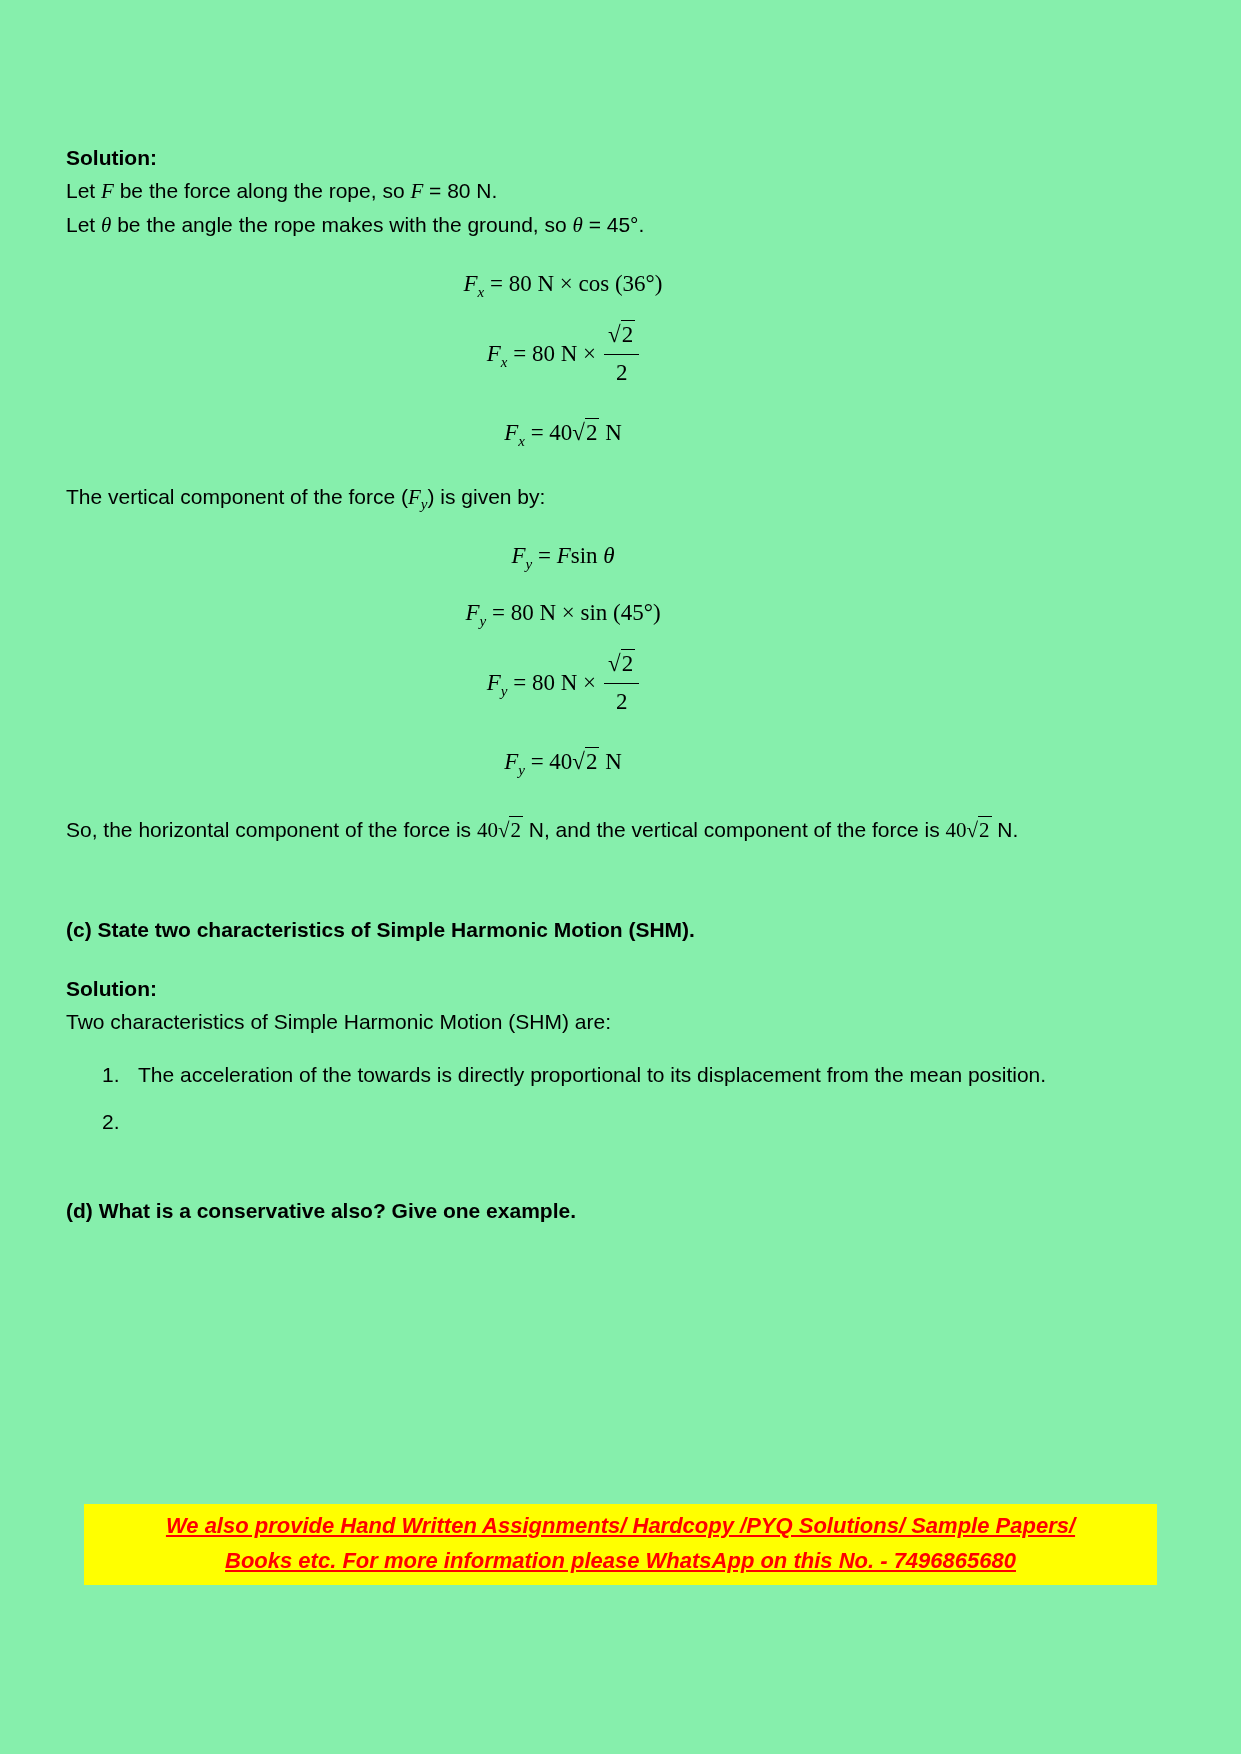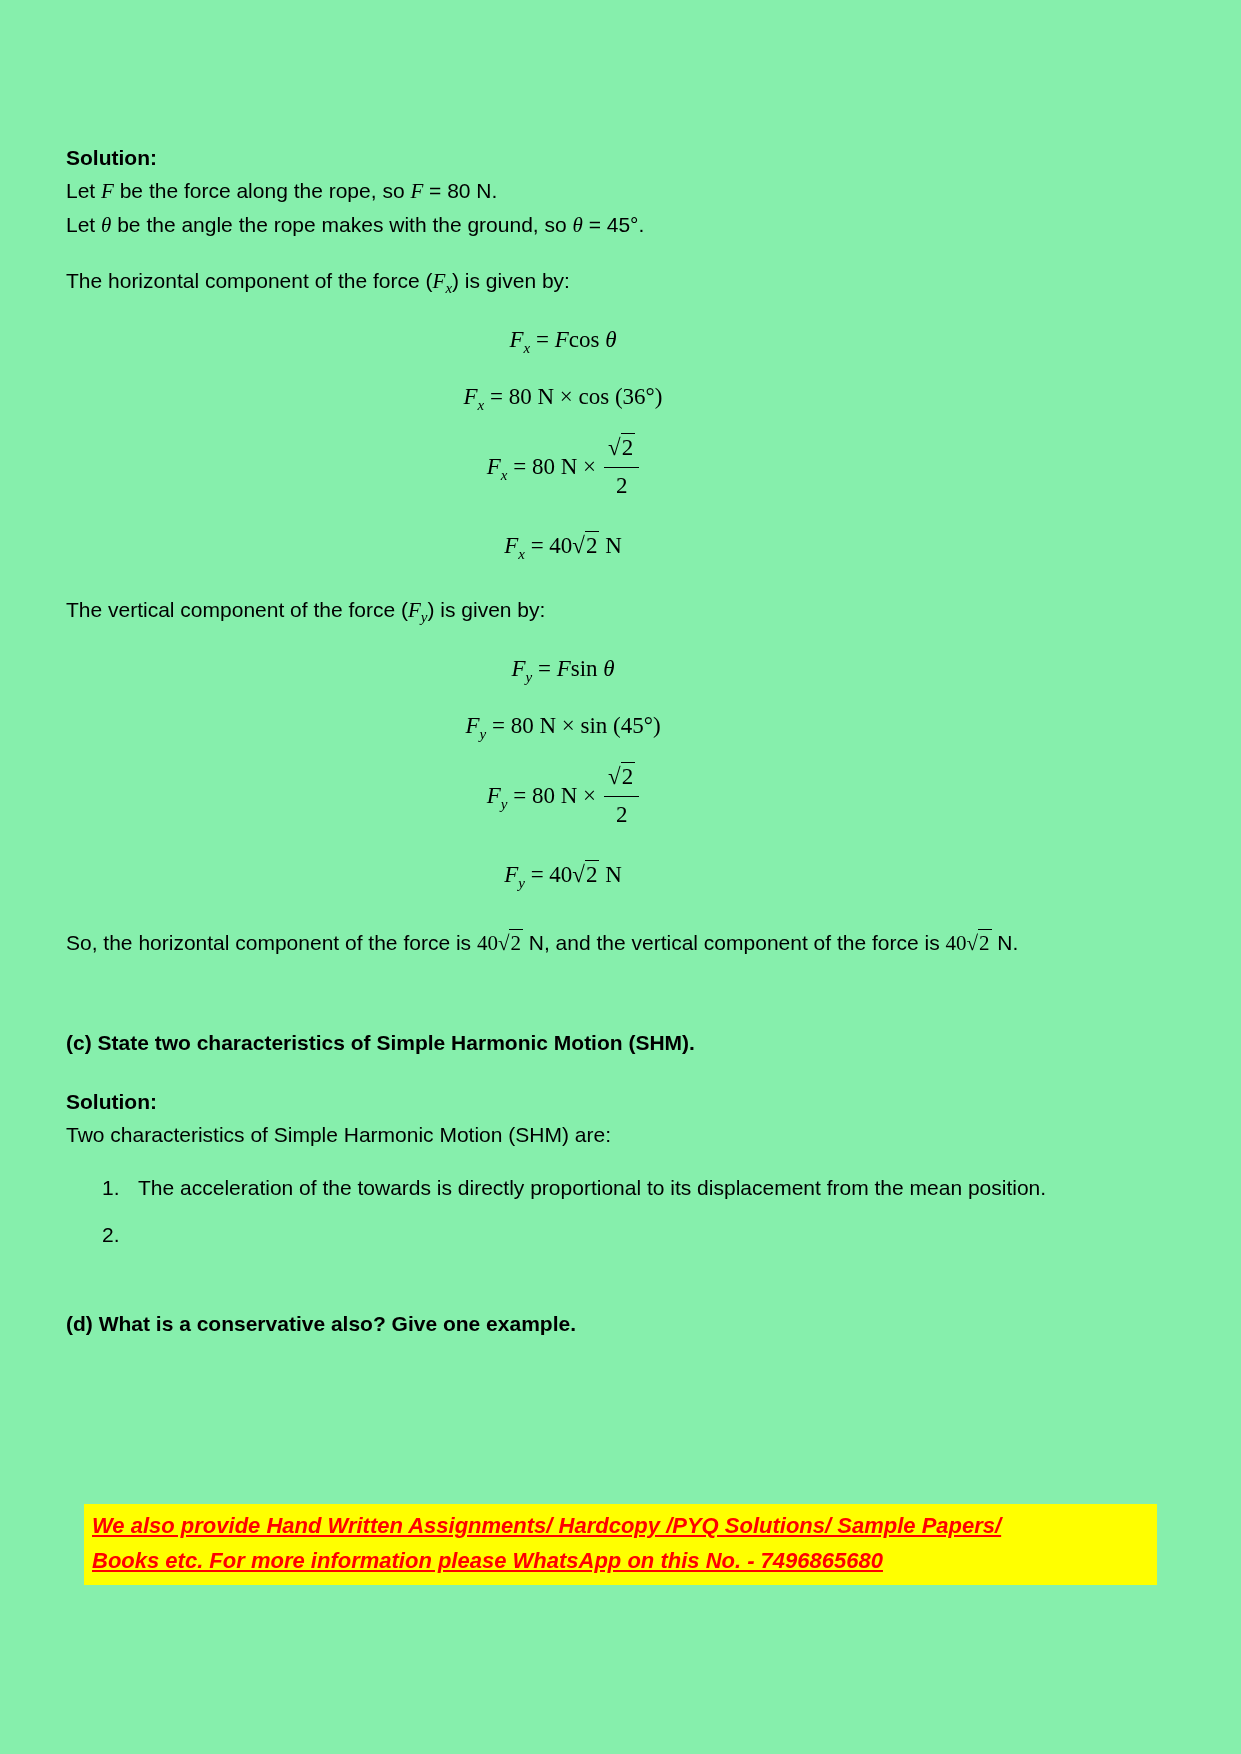--- a/index.html
+++ b/index.html
@@ -78,21 +78,21 @@
   .list-item { display: flex; margin-bottom: 14px; }
   .list-item .num { width: 36px; flex: 0 0 36px; }
   .list-item .txt { flex: 1; max-width: 960px; }
   .heading-d { margin-top: 56px; font-weight: bold; }
   .footer {
     position: absolute;
     top: 1504px;
     left: 84px;
     width: 1073px;
     background: #FFFF00;
-    text-align: left;
+    text-align: center;
     padding: 4px 8px 7px 8px;
   }
   .footer .fline {
     display: block;
     color: #FF0000;
     font-weight: bold;
     font-style: italic;
     text-decoration: underline;
     font-size: 22px;
     line-height: 35px;
@@ -104,25 +104,23 @@
 
 <div class="page">
   <div class="content">
 
     <p class="para bold"><span>Solution:</span></p>
 
     <p class="para"><span>Let </span><span class="mi">F</span><span> be the force along the rope, so </span><span class="mi">F</span><span> = 80 N.</span></p>
 
     <p class="para"><span>Let </span><span class="mi">θ</span><span> be the angle the rope makes with the ground, so </span><span class="mi">θ</span><span> = 45°.</span></p>
 
-    <p class="para p-horiz"><span>The horizontal component of the force (</span><span class="mi">F</span><sub class="msub">x</sub><span>) is given by:</span></p>
 
     <div class="equations">
 
-      <div class="eq-line"><span class="mi">F</span><sub class="msub">x</sub> <span class="math">=</span> <span class="mi">F</span><span class="math">cos</span> <span class="mi">θ</span></div>
 
       <div class="eq-line"><span class="mi">F</span><sub class="msub">x</sub> <span class="math">=</span> <span class="math">80 N × cos (36°)</span></div>
 
       <div class="eq-line tall"><span class="mi">F</span><sub class="msub">x</sub> <span class="math">=</span> <span class="math">80 N ×</span><span class="frac"><span class="num"><span class="sqrt"><span class="rsym">√</span><span class="rad">2</span></span></span><span class="den">2</span></span></div>
 
       <div class="eq-line"><span class="mi">F</span><sub class="msub">x</sub> <span class="math">=</span> <span class="math">40</span><span class="sqrt"><span class="rsym">√</span><span class="rad">2</span></span> <span class="math">N</span></div>
 
     </div>
 
     <p class="para p-vert"><span>The vertical component of the force (</span><span class="mi">F</span><sub class="msub">y</sub><span>) is given by:</span></p>

